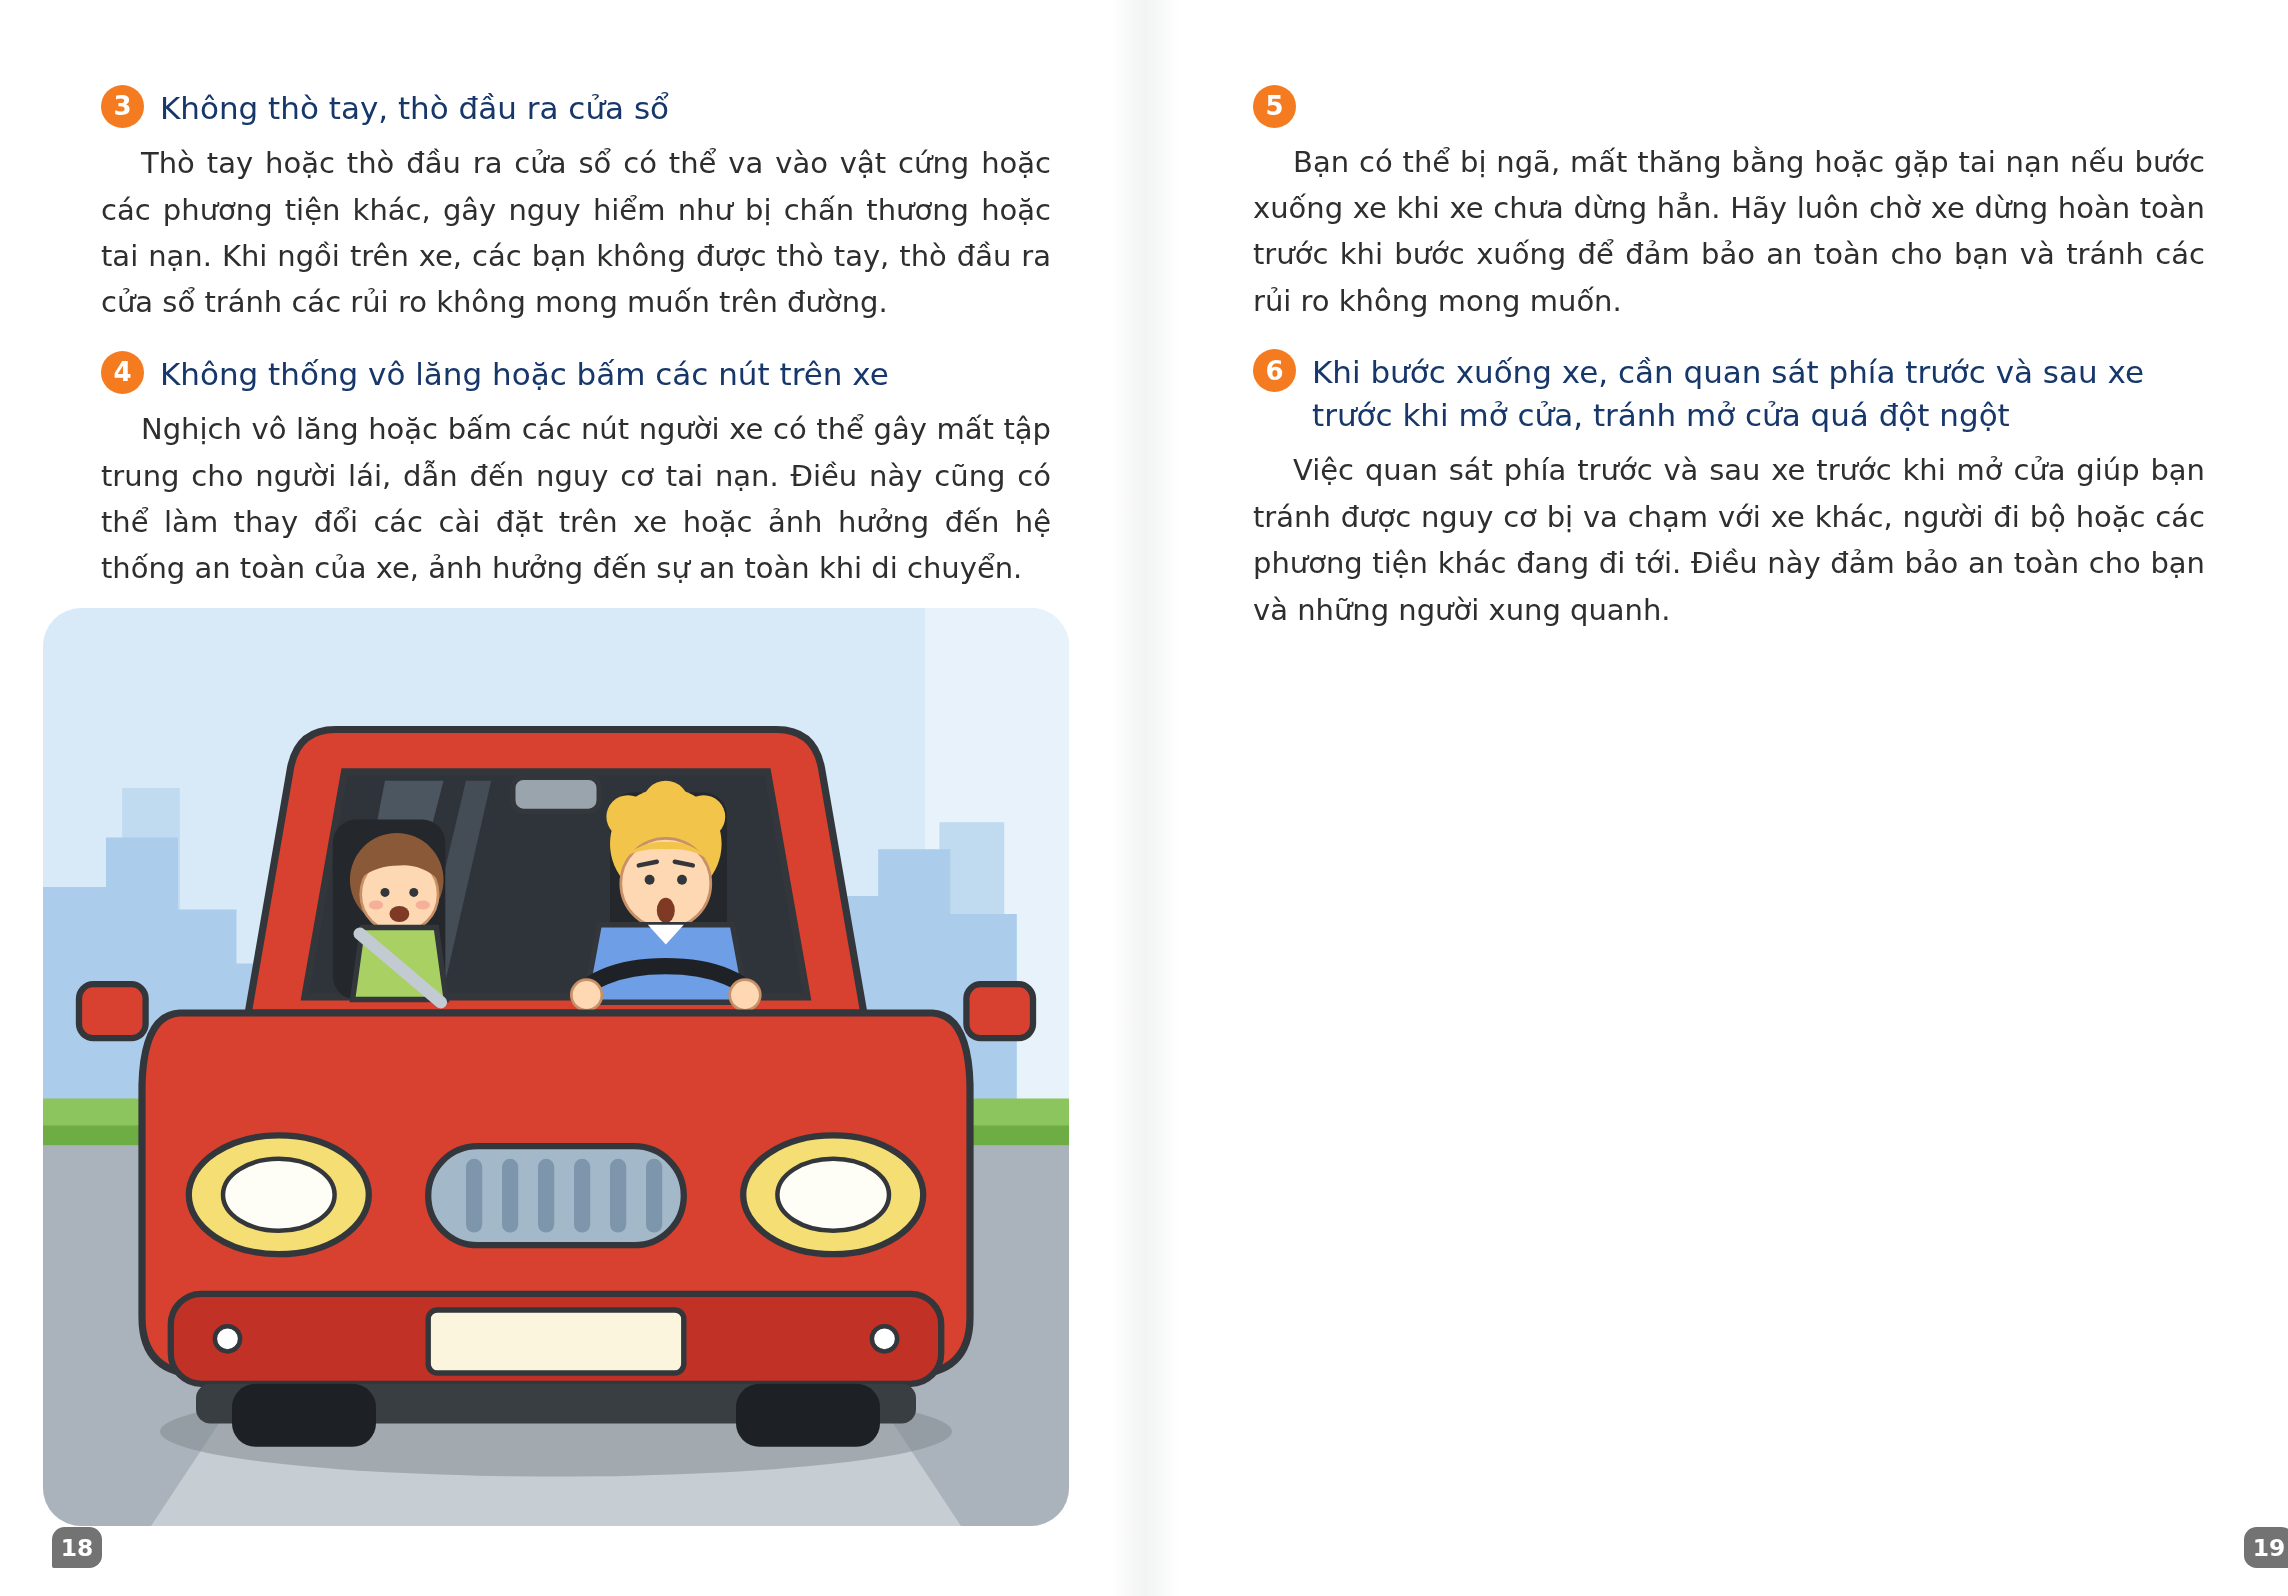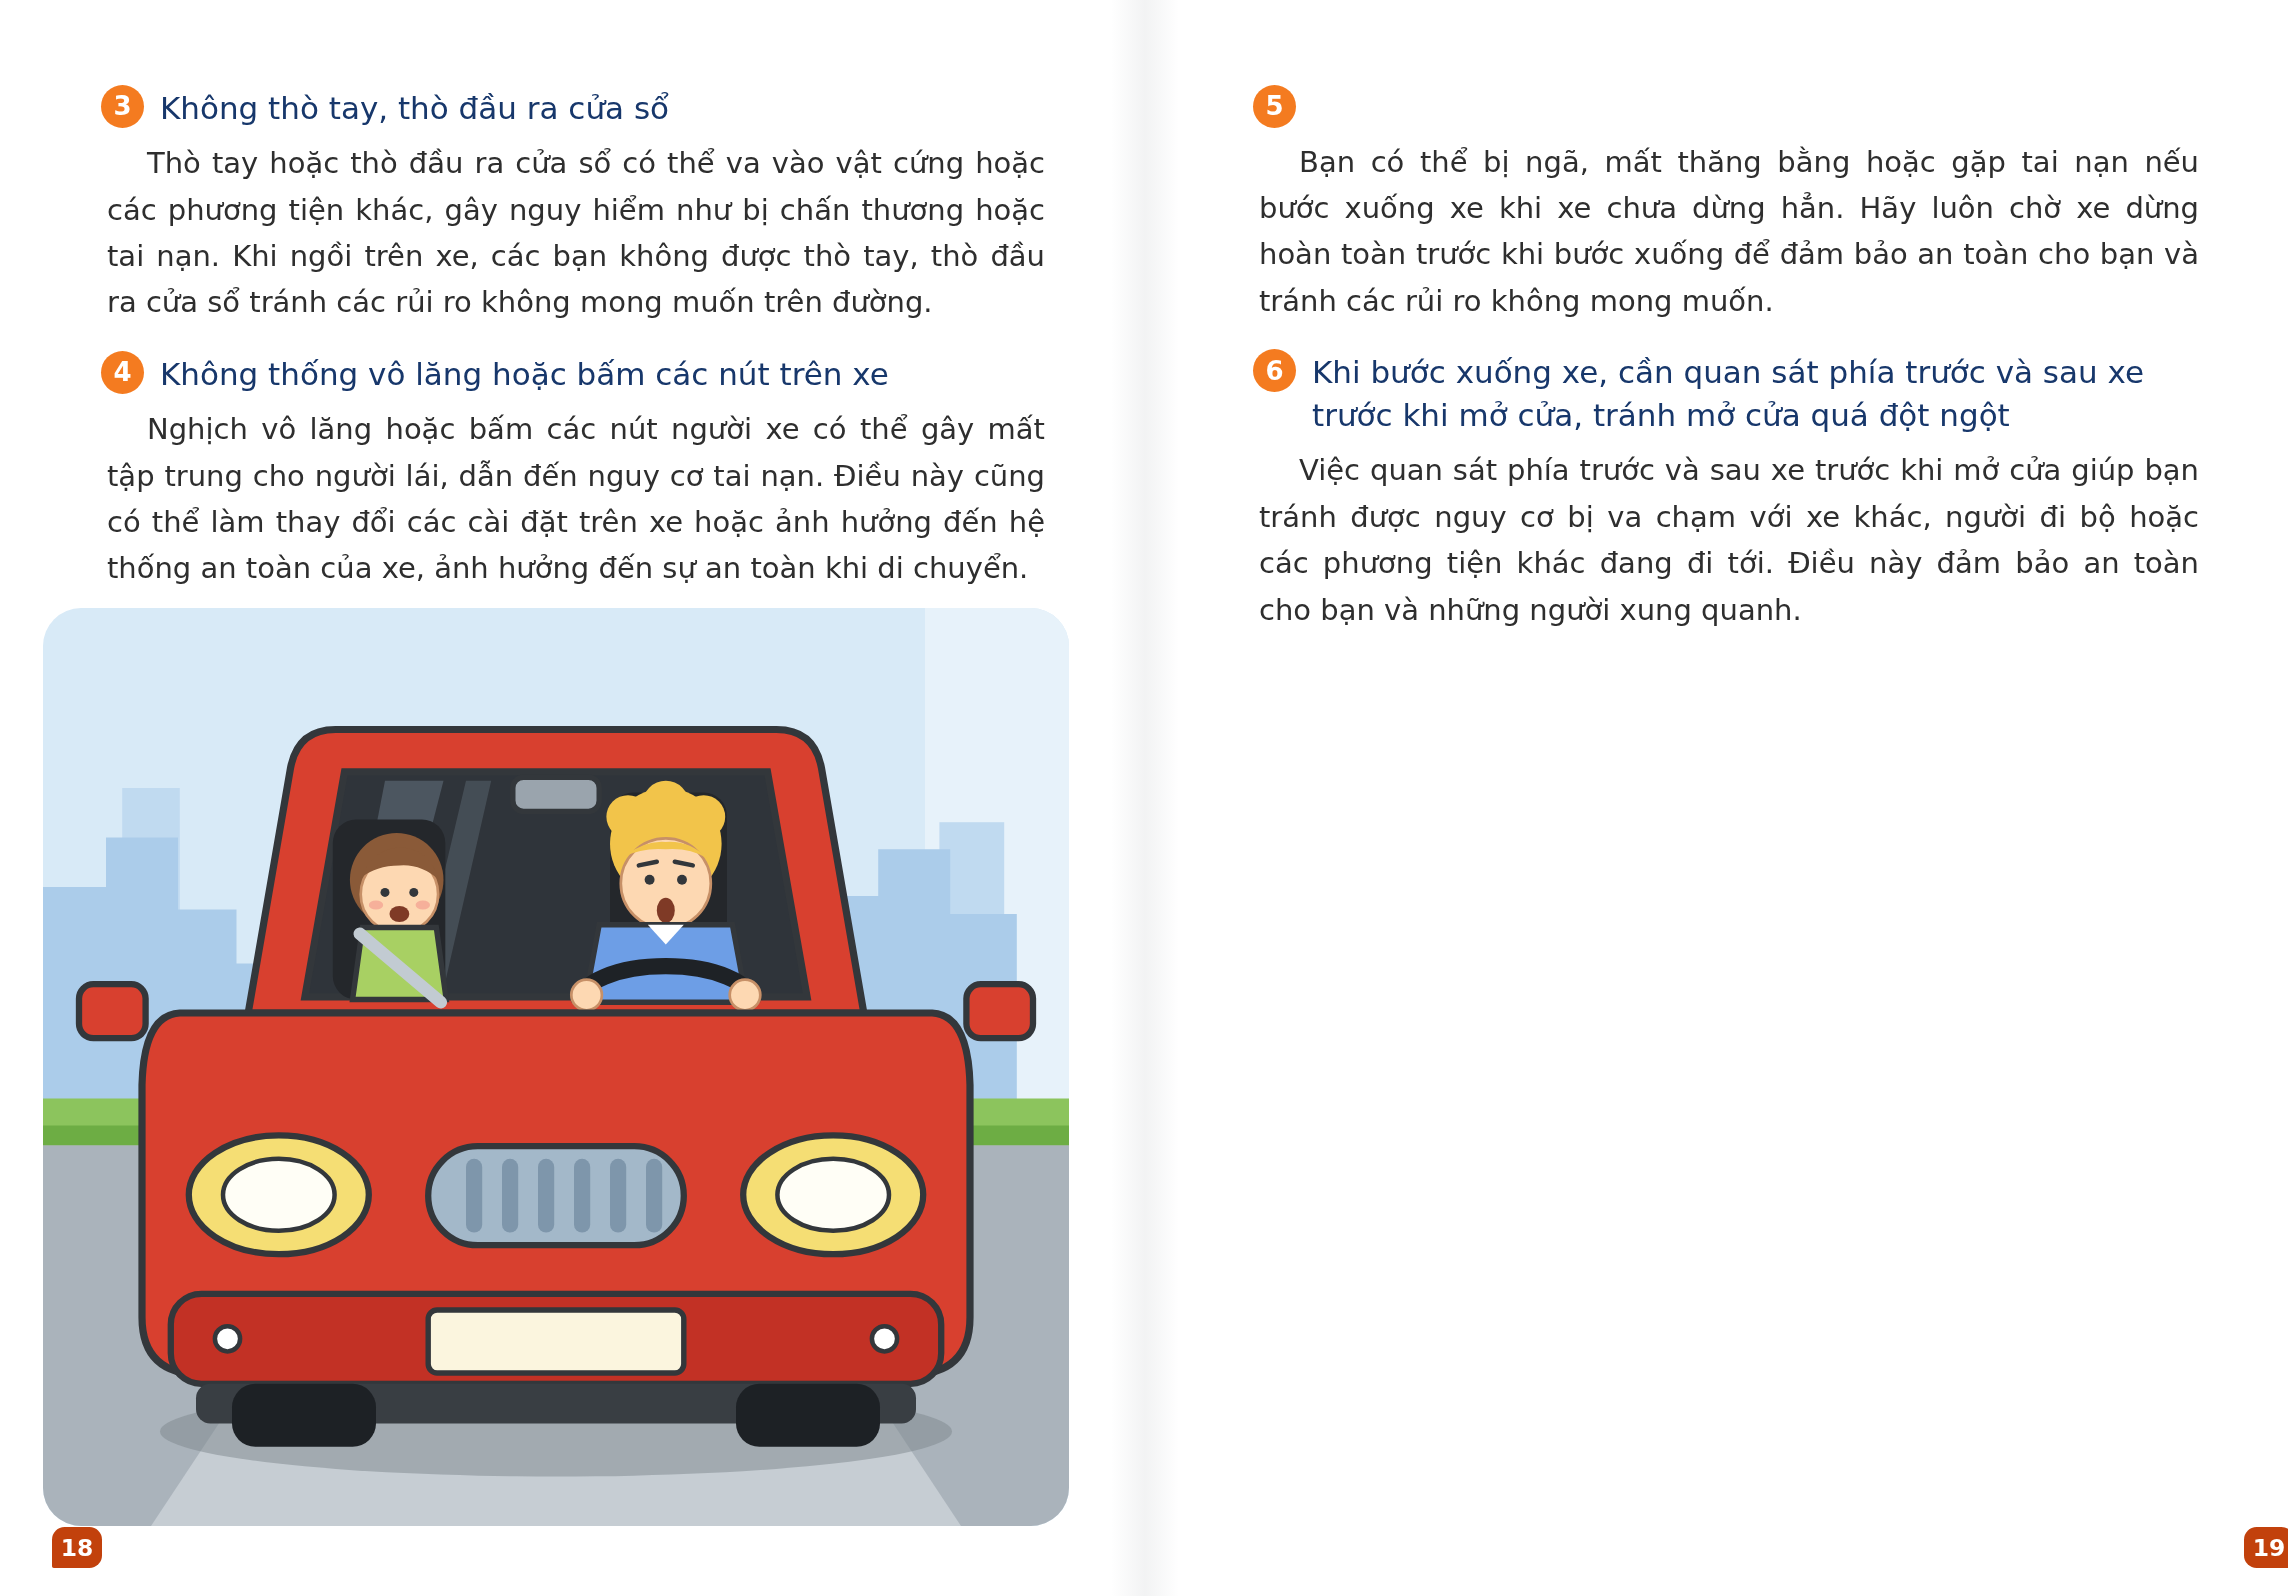--- a/index.html
+++ b/index.html
@@ -23,29 +23,29 @@
   .num-badge{
     flex:0 0 auto;width:43px;height:43px;border-radius:50%;background:#F47B20;
     color:#ffffff;font-weight:bold;font-size:26px;display:flex;align-items:center;justify-content:center;
     margin-top:1.8px;
   }
   .section-title{
     font-size:31px;font-weight:normal;color:#17376B;line-height:1.38;padding-top:3.6px;
   }
   .section-body{
     font-size:29px;line-height:1.6;color:#2e2e2e;text-align:justify;text-indent:40px;
-    margin:6px;
+    margin:0;
   }
   .illo{
     position:absolute;border-radius:38px;overflow:hidden;
   }
   .illo svg{display:block;width:100%;height:100%;}
   .illo-left{left:43px;top:608px;width:1026px;height:918px;}
   .page-badge{
-    position:absolute;top:1527px;width:50px;height:41px;background:#c2410c;color:#ffffff;
+    position:absolute;top:1527px;width:50px;height:41px;background:#737373;color:#ffffff;
     font-weight:bold;font-size:23.4px;display:flex;align-items:center;justify-content:center;
   }
   .page-badge.pb-left{left:52px;border-radius:12.6px 12.6px 12.6px 1.8px;}
   .page-badge.pb-right{left:2185px;border-radius:12.6px 12.6px 1.8px 12.6px;}
 </style>
 </head>
 <body>
 
 <div class="spread">
 

